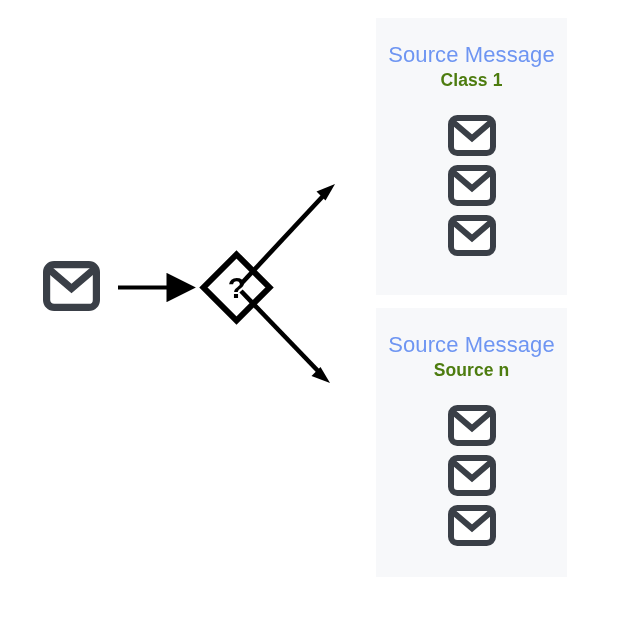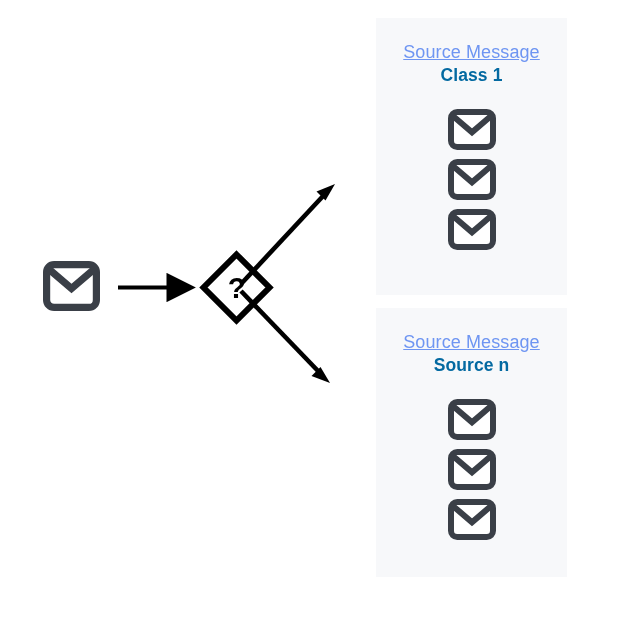--- a/index.html
+++ b/index.html
@@ -46,31 +46,30 @@
   .panel-heading {
     text-align: center;
     line-height: 1.28;
     user-select: none;
   }
   #panel-class-1 .panel-heading { margin-top: 23px; }
   #panel-class-n .panel-heading { margin-top: 23px; }
 
   .panel-source-label {
     display: block;
-    font-size: 18px;
+    font-size: 22px;
     font-weight: 400;
     color: #6e95f2;
     letter-spacing: .1px;
-    text-decoration: underline;
   }
   .panel-class-label {
     display: block;
     font-size: 17.5px;
     font-weight: 700;
-    color: #0369a1;
+    color: #4d7c0f;
     letter-spacing: .1px;
   }
 
   .envelope-stack {
     margin-top: 23px;
     display: flex;
     flex-direction: column;
     align-items: center;
     gap: 9px;
   }

